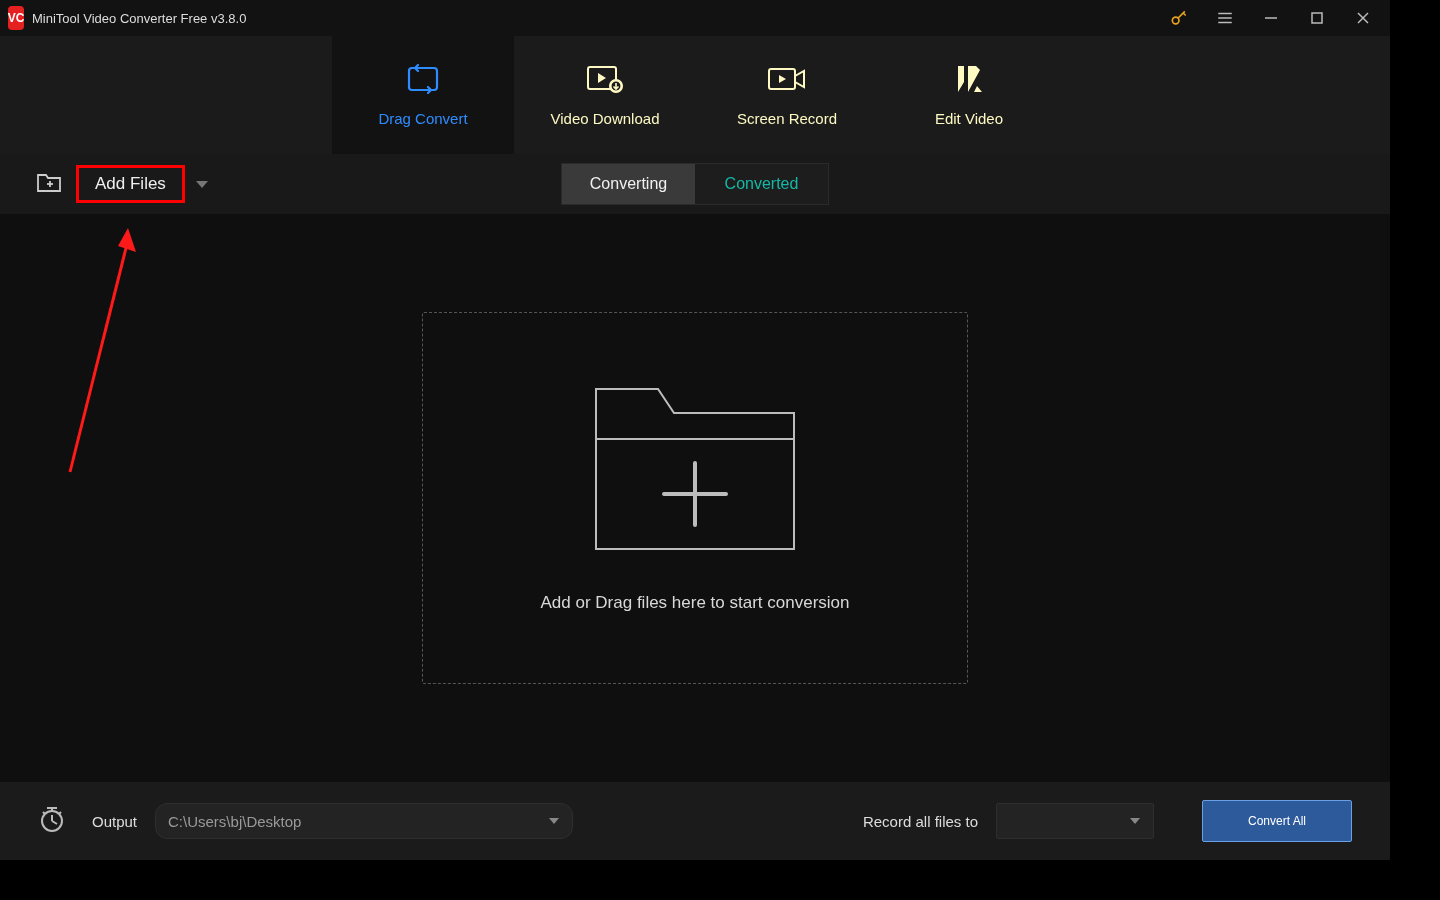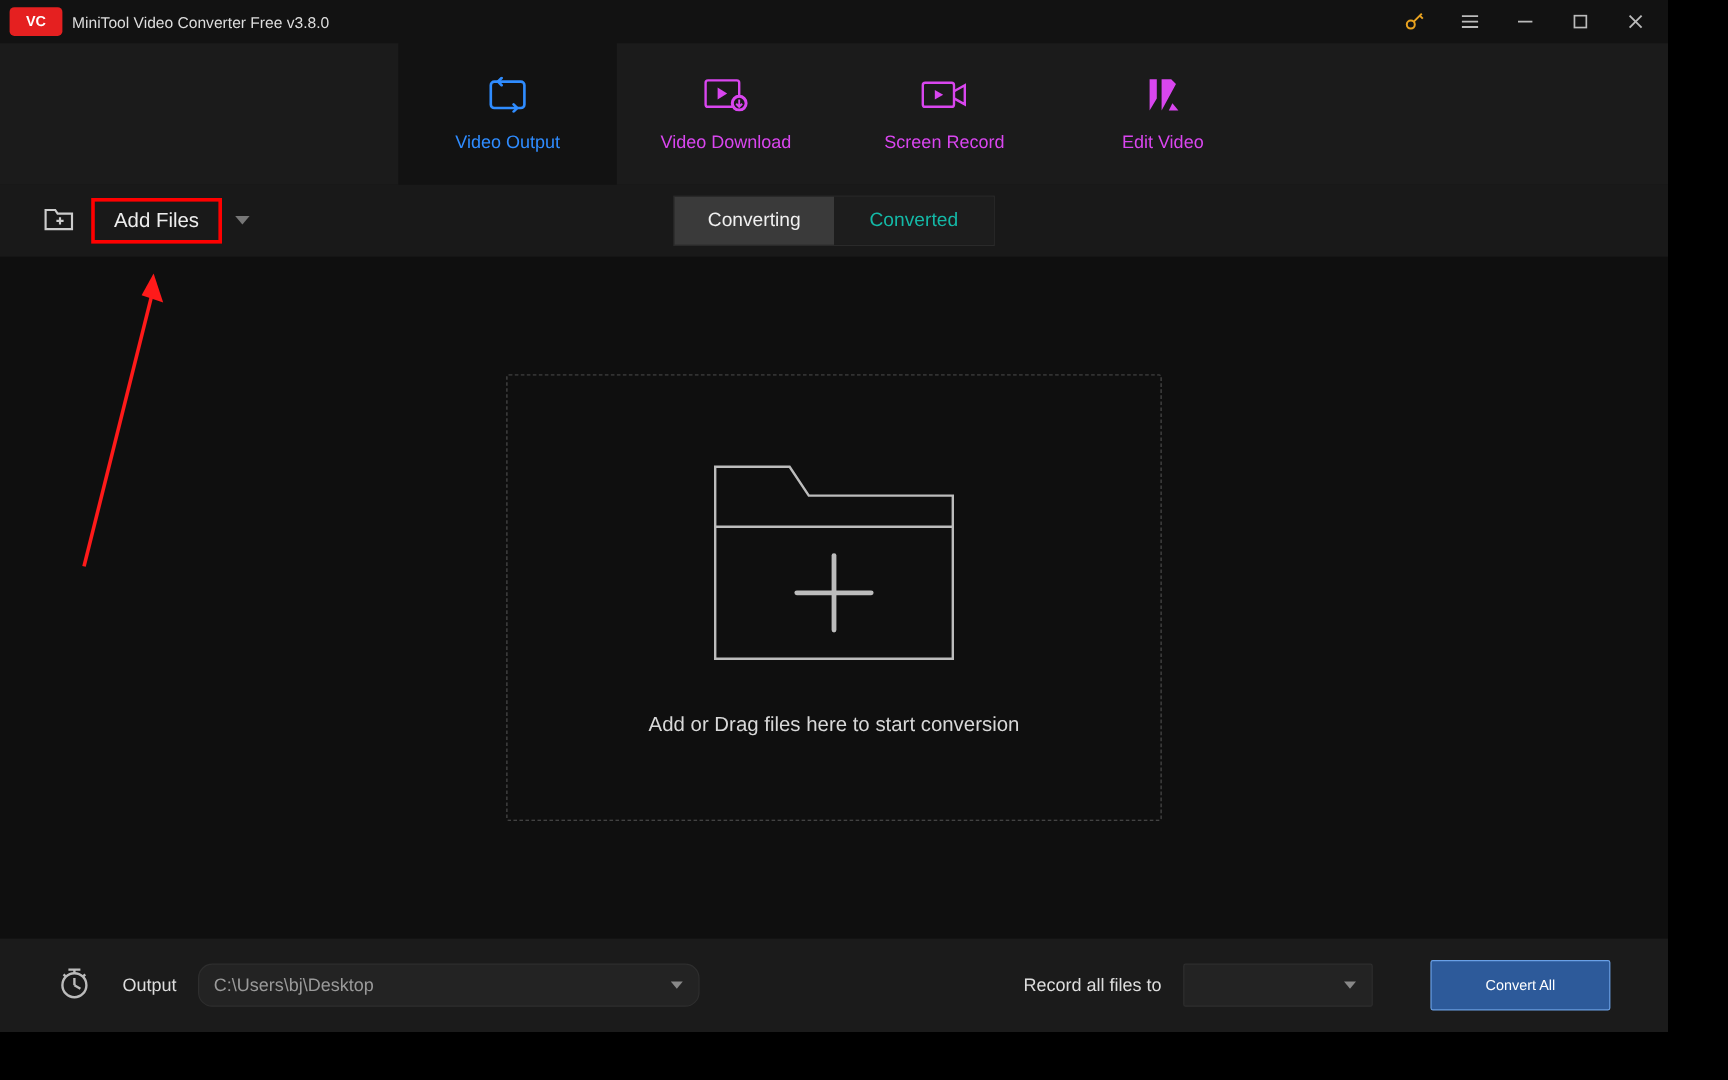--- a/index.html
+++ b/index.html
@@ -1,30 +1,30 @@
 <!DOCTYPE html>
 <html><head>
 <meta charset="utf-8">
 <style>
   * { margin:0; padding:0; box-sizing:border-box; font-family:"Segoe UI",Arial,sans-serif; }
   body { background:#000; overflow:hidden; }
   .app { width:1390px; height:860px; background:#121212; position:relative; display:flex; flex-direction:column; }
 
   
   .titlebar { height:36px; background:#121212; display:flex; align-items:center; padding:0 4px; }
-  .logo { width:44px; height:24px; background:#e52020; border-radius:4px; margin:0 8px 0 4px; display:flex; align-items:center; justify-content:center; color:#fff; font-size:12px; font-weight:bold; }
+  .logo { width:16px; height:24px; background:#e52020; border-radius:4px; margin:0 8px 0 4px; display:flex; align-items:center; justify-content:center; color:#fff; font-size:12px; font-weight:bold; }
   .title { color:#ddd; font-size:13px; flex:0 0 auto; }
   .tb-spacer { flex:1; }
   .tb-btn { width:46px; height:36px; display:flex; align-items:center; justify-content:center; color:#bbb; }
   .tb-btn svg { display:block; }
   .key-icon { color:#e8a220; }
 
   
   .navbar { height:118px; background:#1b1b1b; display:flex; align-items:stretch; padding-left:332px; }
-  .nav-tab { width:182px; display:flex; flex-direction:column; align-items:center; justify-content:center; gap:16px; color:#d946ef; font-size:15px; }
+  .nav-tab { width:182px; display:flex; flex-direction:column; align-items:center; justify-content:center; gap:16px; color:#fef9c3; font-size:15px; }
   .nav-tab.active { background:#121212; color:#2f8cff; }
   .nav-tab .ico { height:30px; display:flex; align-items:center; justify-content:center; }
   .nav-tab.active .ico { color:#2f8cff; }
 
   
   .actionbar { height:60px; background:#191919; display:flex; align-items:center; position:relative; }
   .add-group { display:flex; align-items:center; height:60px; padding-left:36px; }
   .add-files-btn { color:#eee; font-size:17px; padding:6px 16px; margin-left:14px; border:3px solid #ff0000; }
   .add-files-caret { margin-left:10px; color:#888; }
   .seg { position:absolute; left:50%; transform:translateX(-50%); display:flex; border:1px solid #2a2a2a; height:42px; width:268px; }
@@ -33,21 +33,21 @@
 
   
   .workspace { flex:1; background:#0f0f0f; display:flex; align-items:center; justify-content:center; position:relative; }
   .dropzone { width:546px; height:372px; border:1px dashed #555; border-radius:2px; display:flex; flex-direction:column; align-items:center; justify-content:center; gap:34px; }
   .drop-text { color:#d8d8d8; font-size:17px; }
 
   
   .arrow-annot { position:absolute; left:38px; top:8px; pointer-events:none; }
 
   
-  .bottombar { height:78px; background:#1b1b1b; display:flex; align-items:center; padding:0 48px; gap:18px; }
+  .bottombar { height:78px; background:#1b1b1b; display:flex; align-items:center; padding:0 38px; gap:18px; }
   .out-label { color:#ddd; font-size:15px; margin-left:8px; }
   .combo { background:#232323; color:#9a9a9a; border:1px solid #2e2e2e; height:36px; border-radius:2px; display:flex; align-items:center; justify-content:space-between; padding:0 12px; font-size:15px; }
   .combo.path { width:418px;border-radius:12px; }
   .combo.format { width:158px; }
   .bb-spacer { flex:1; }
   .convert-label { color:#ddd; font-size:15px; }
   .convert-all { width:150px; height:42px; background:#2d5a9a; border:1px solid #6aa0e6; color:#fff; font-size:12px; border-radius:2px; display:flex; align-items:center; justify-content:center; }
 </style>
 </head>
 <body>
@@ -90,21 +90,21 @@
   </div>
 
   <div class="navbar">
     <div class="nav-tab active">
       <div class="ico">
         <svg width="36" height="30" viewBox="0 0 36 30" fill="none" stroke="currentColor" stroke-width="2.2">
             <rect x="4" y="4" width="28" height="22" rx="3"></rect>
             <path d="M13 1l-3 3 3 3M23 29l3-3-3-3" stroke-linecap="round"></path>
           </svg>
       </div>
-      <span>Video Output</span>
+      <span>Drag Convert</span>
     </div>
     <div class="nav-tab">
       <div class="ico">
         <svg width="38" height="28" viewBox="0 0 38 28" fill="none" stroke="currentColor" stroke-width="2">
             <rect x="2" y="2" width="28" height="22" rx="2"></rect>
             <polygon points="12,8 12,18 20,13" fill="currentColor" stroke="none"></polygon>
             <circle cx="30" cy="21" r="6" fill="#1b1b1b"></circle>
             <circle cx="30" cy="21" r="5.5"></circle>
             <path d="M30 18v5M27.5 21.5L30 24l2.5-2.5" stroke-width="1.6"></path>
           </svg>

